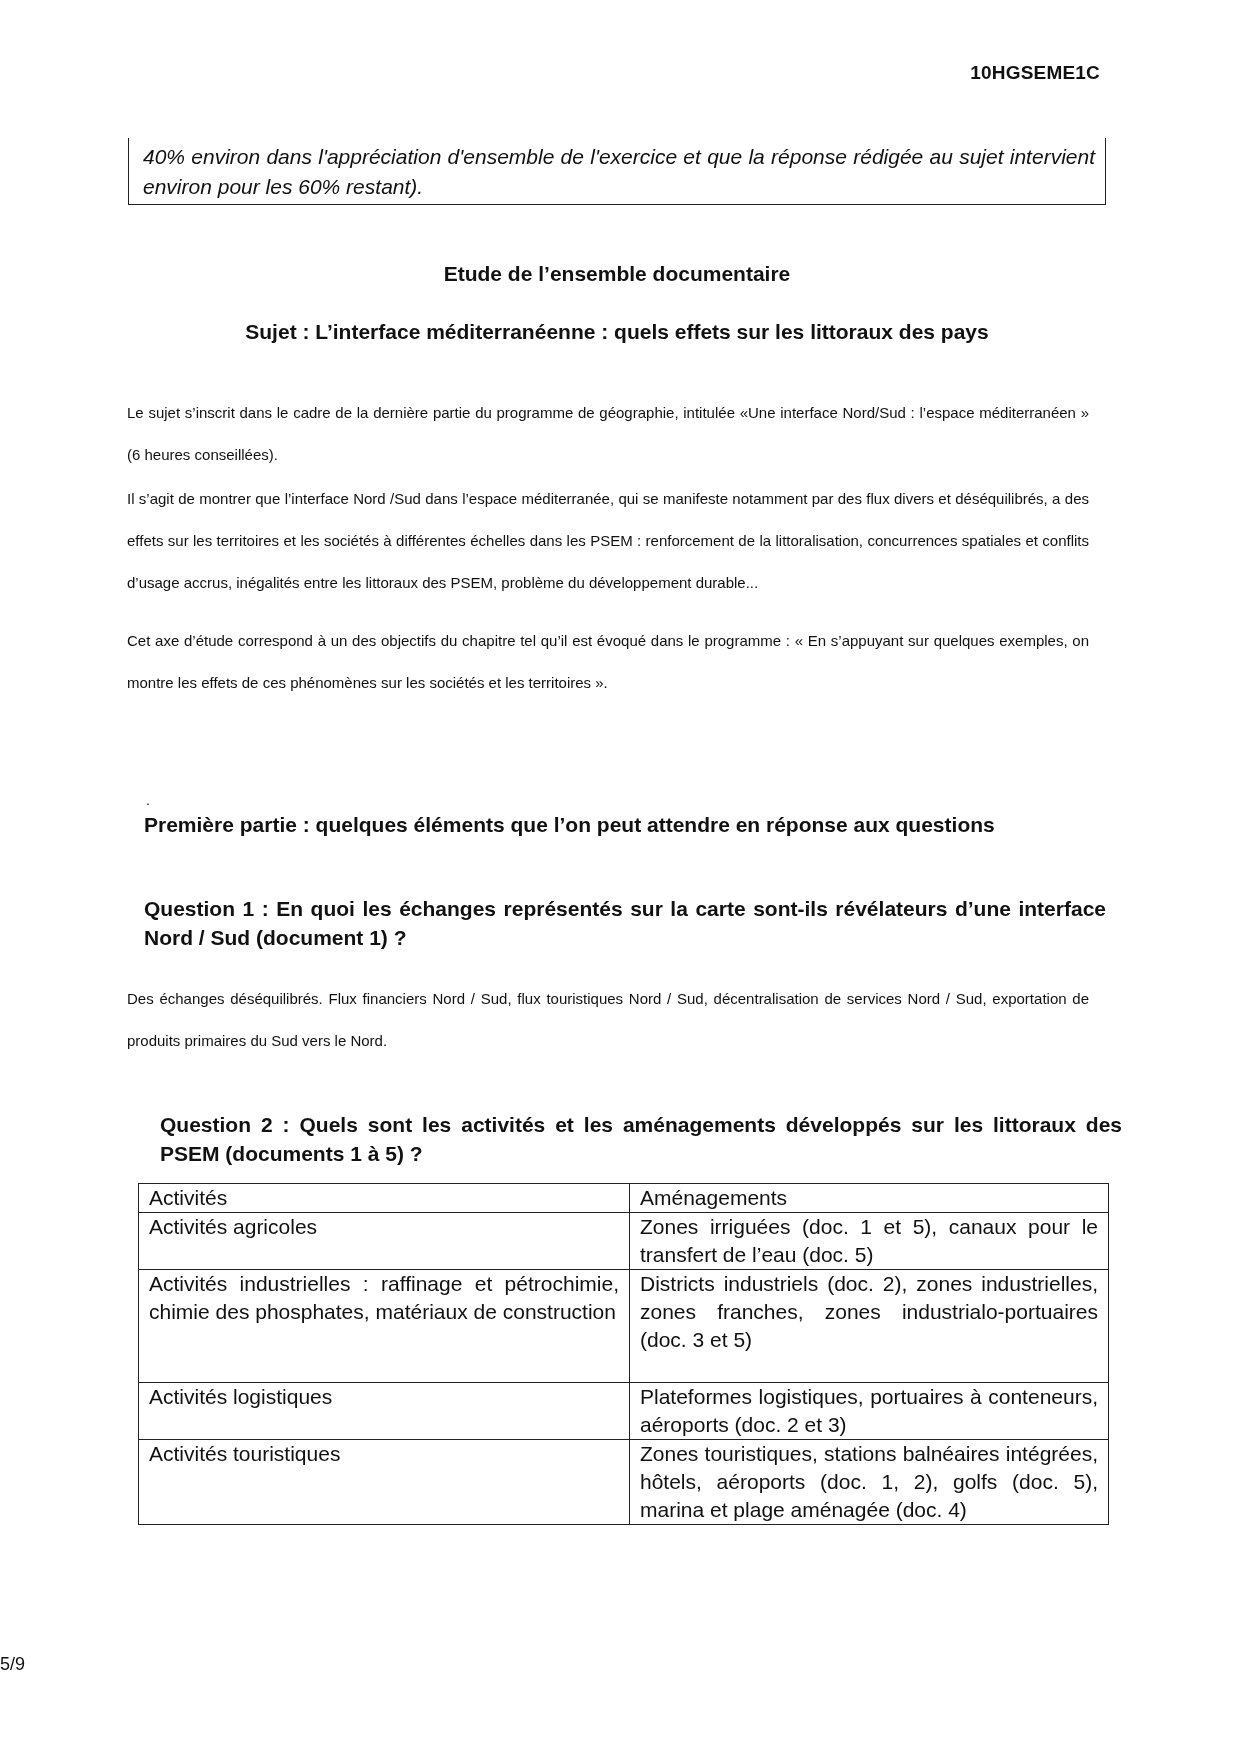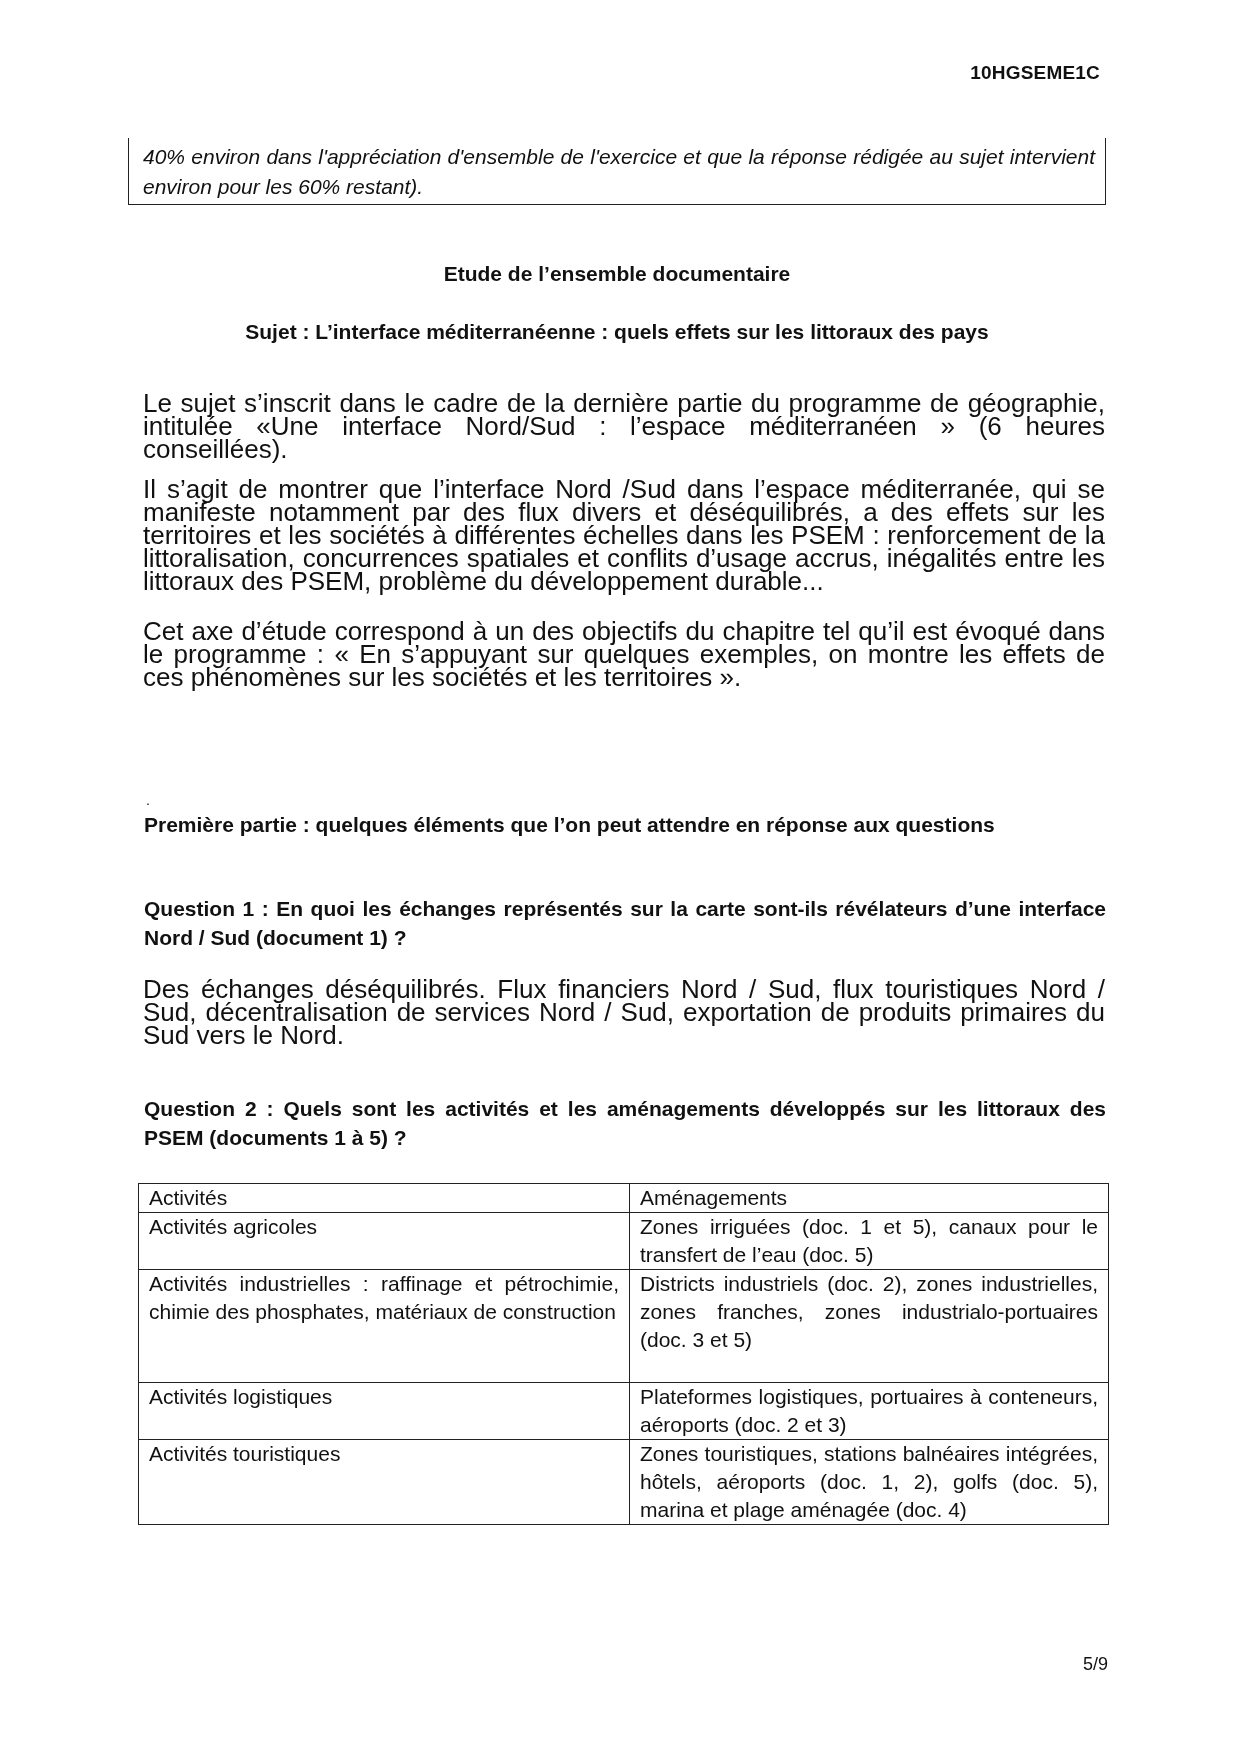--- a/index.html
+++ b/index.html
@@ -19,40 +19,40 @@
   }
   .section-title {
     position: absolute; left: 128px; width: 978px; top: 262px;
     text-align: center; font-weight: bold; font-size: 21px;
   }
   .sujet {
     position: absolute; left: 128px; width: 978px; top: 318px;
     text-align: center; font-weight: bold; font-size: 21px; line-height: 28px;
   }
   .para {
-    position: absolute; left: 143px; width: 962px;
-    font-size: 26px; line-height: 23px; text-align: justify;
+    position: absolute; left: 127px; width: 962px;
+    font-size: 15px; line-height: 42px; text-align: justify;
   }
   .bold-para {
     position: absolute; left: 144px; width: 962px;
     font-size: 21px; line-height: 29px; text-align: justify; font-weight: bold;
   }
   .stray-dot { position: absolute; left: 146px; top: 792px; font-size: 14px; }
   table.activities {
     position: absolute; left: 138px; top: 1183px; width: 971px;
     border-collapse: collapse; font-size: 21px; line-height: 28px;
   }
   table.activities td, table.activities th {
     border: 1.5px solid #222; vertical-align: top; text-align: justify;
     padding: 0 10px; font-weight: normal;
   }
   table.activities th { text-align: left; }
   .col-a { width: 470px; }
   .page-number {
-    position: absolute; top: 1654px; left: 0; width: 1108px; text-align: right; font-size: 18px;
+    position: absolute; top: 1654px; left: 0; width: 1108px; text-align: left; font-size: 18px;
   }
 </style>
 </head>
 <body>
 
 <div class="page-code">10HGSEME1C</div>
 
 <div class="boxed-note">40% environ dans l'appréciation d'ensemble de l'exercice et que la réponse rédigée au sujet intervient environ pour les 60% restant).</div>
 
 <div class="section-title">Etude de l’ensemble documentaire</div>
@@ -65,21 +65,21 @@
 <p class="para" style="top:478px;margin:0;">Il s’agit de montrer que l’interface Nord /Sud dans l’espace méditerranée, qui se manifeste notamment par des flux divers et déséquilibrés, a des effets sur les territoires et les sociétés à différentes échelles dans les PSEM : renforcement de la littoralisation, concurrences spatiales et conflits d’usage accrus, inégalités entre les littoraux des PSEM, problème du développement durable...</p>
 <p class="para" style="top:620px;margin:0;">Cet axe d’étude correspond à un des objectifs du chapitre tel qu’il est évoqué dans le programme : « En s’appuyant sur quelques exemples, on montre les effets de ces phénomènes sur les sociétés et les territoires ».</p>
 
 <span class="stray-dot">.</span>
 
 <p class="bold-para" style="top:810px;margin:0;">Première partie : quelques éléments que l’on peut attendre en réponse aux questions</p>
 
 <p class="bold-para" style="top:894px;margin:0;">Question 1 : En quoi les échanges représentés sur la carte sont-ils révélateurs d’une interface Nord / Sud  (document 1) ?</p>
 <p class="para" style="top:978px;margin:0;">Des échanges déséquilibrés. Flux financiers Nord / Sud, flux touristiques Nord / Sud, décentralisation de services Nord / Sud, exportation de produits primaires du Sud vers le Nord.</p>
 
-<p class="bold-para" style="top:1094px;margin:0;">Question 2 : Quels sont les activités et les aménagements développés sur les littoraux des PSEM (documents 1 à 5) ?</p>
+<p class="bold-para" style="top:1094px;margin:16px;">Question 2 : Quels sont les activités et les aménagements développés sur les littoraux des PSEM (documents 1 à 5) ?</p>
 
 <table class="activities">
   <thead>
     <tr>
       <th class="col-a">Activités</th>
       <th>Aménagements</th>
     </tr>
   </thead>
   <tbody>
     <tr>

